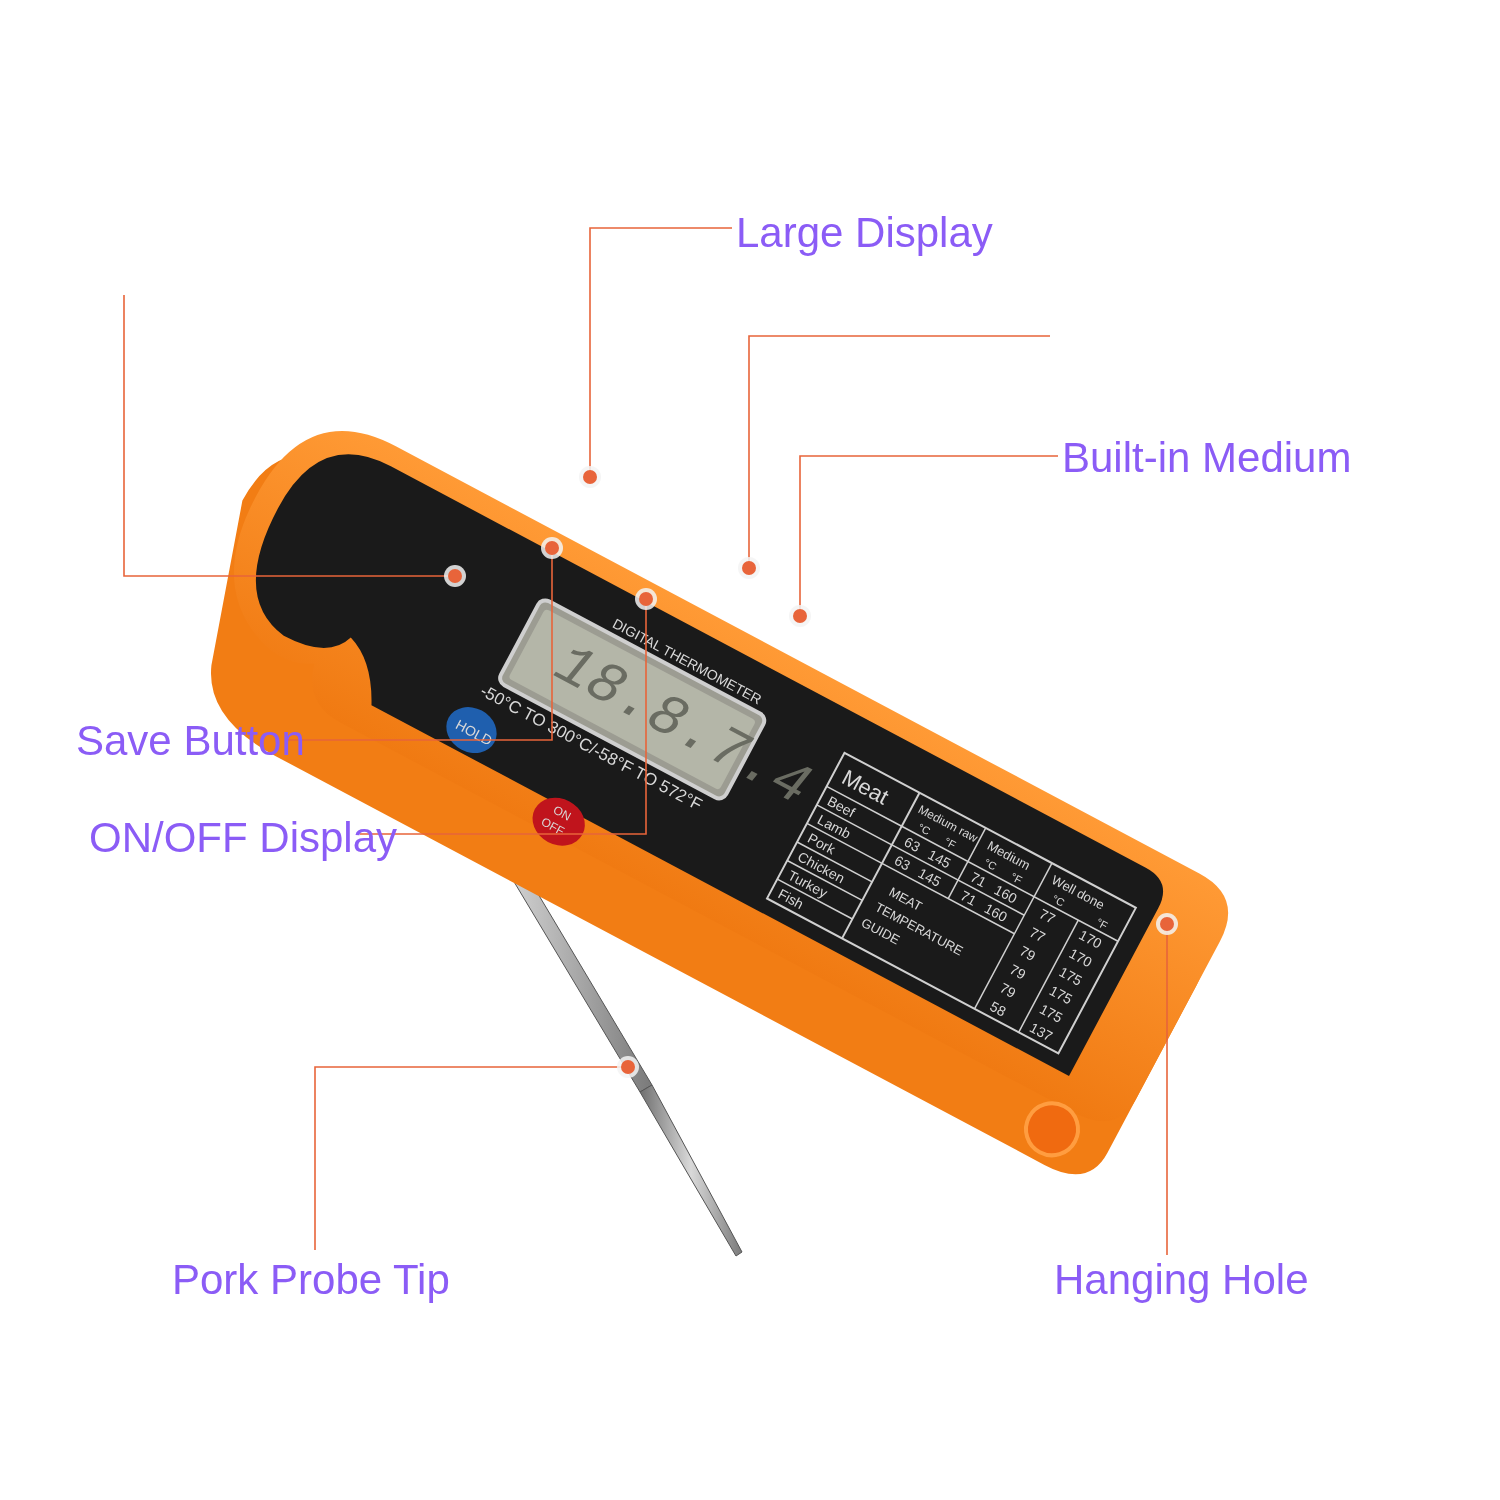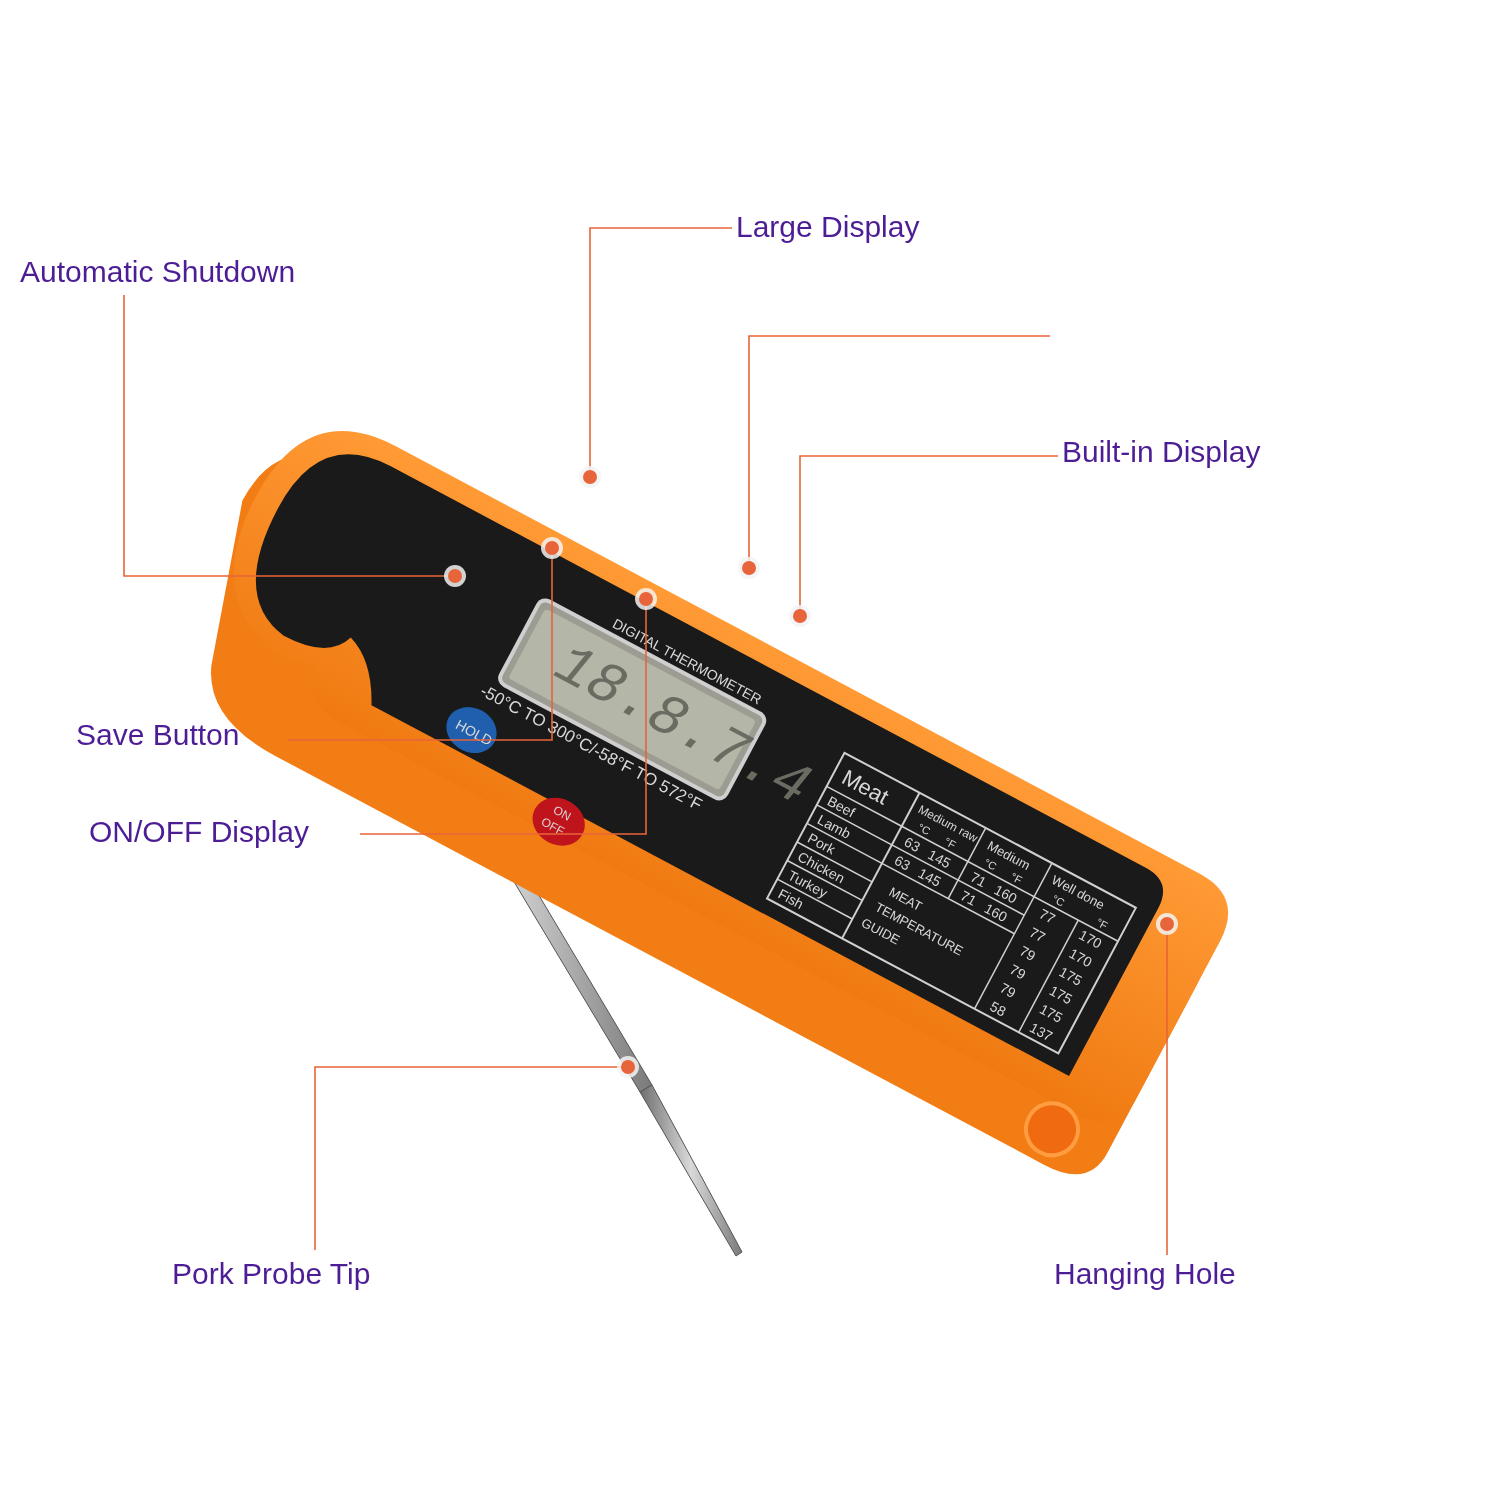--- a/index.html
+++ b/index.html
@@ -1,18 +1,18 @@
 <!DOCTYPE html>
 <html><head>
 <meta charset="utf-8">
 <style>
   html,body{margin:0;padding:0;background:#ffffff;}
   body{width:1500px;height:1500px;position:relative;overflow:hidden;font-family:"Liberation Sans",sans-serif;}
   .stage{position:absolute;left:0;top:0;width:1500px;height:1500px;}
-  .label{position:absolute;font-size:30px;color:#4c1d95;white-space:nowrap;line-height:1;}
+  .label{position:absolute;font-size:42px;color:#8b5cf6;white-space:nowrap;line-height:1;}
   svg{position:absolute;left:0;top:0;}
   .chart-text{font-family:"Liberation Sans",sans-serif;fill:#d8d8d8;}
 </style>
 </head>
 <body>
 
 <div class="stage">
 
   <svg width="1500" height="1500" viewBox="0 0 1500 1500">
     <defs>
@@ -159,19 +159,18 @@
           <circle cx="628" cy="1067" r="7" fill="#e8643a"></circle>
         </g>
       <g>
           <circle cx="1167" cy="924" r="11" fill="#f3f3f3" opacity="0.85"></circle>
           <circle cx="1167" cy="924" r="7" fill="#e8643a"></circle>
         </g>
     </g>
   </svg>
 
   <div class="label" style="left:736px;top:212px;">Large Display</div>
-  <div class="label" style="left:20px;top:257px;">Automatic Shutdown</div>
-  <div class="label" style="left:1062px;top:437px;">Built-in Display</div>
+  <div class="label" style="left:1062px;top:437px;">Built-in Medium</div>
   <div class="label" style="left:76px;top:720px;">Save Button</div>
   <div class="label" style="left:89px;top:817px;">ON/OFF Display</div>
   <div class="label" style="left:172px;top:1259px;">Pork Probe Tip</div>
   <div class="label" style="left:1054px;top:1259px;">Hanging Hole</div>
 </div>
 
 </body></html>

